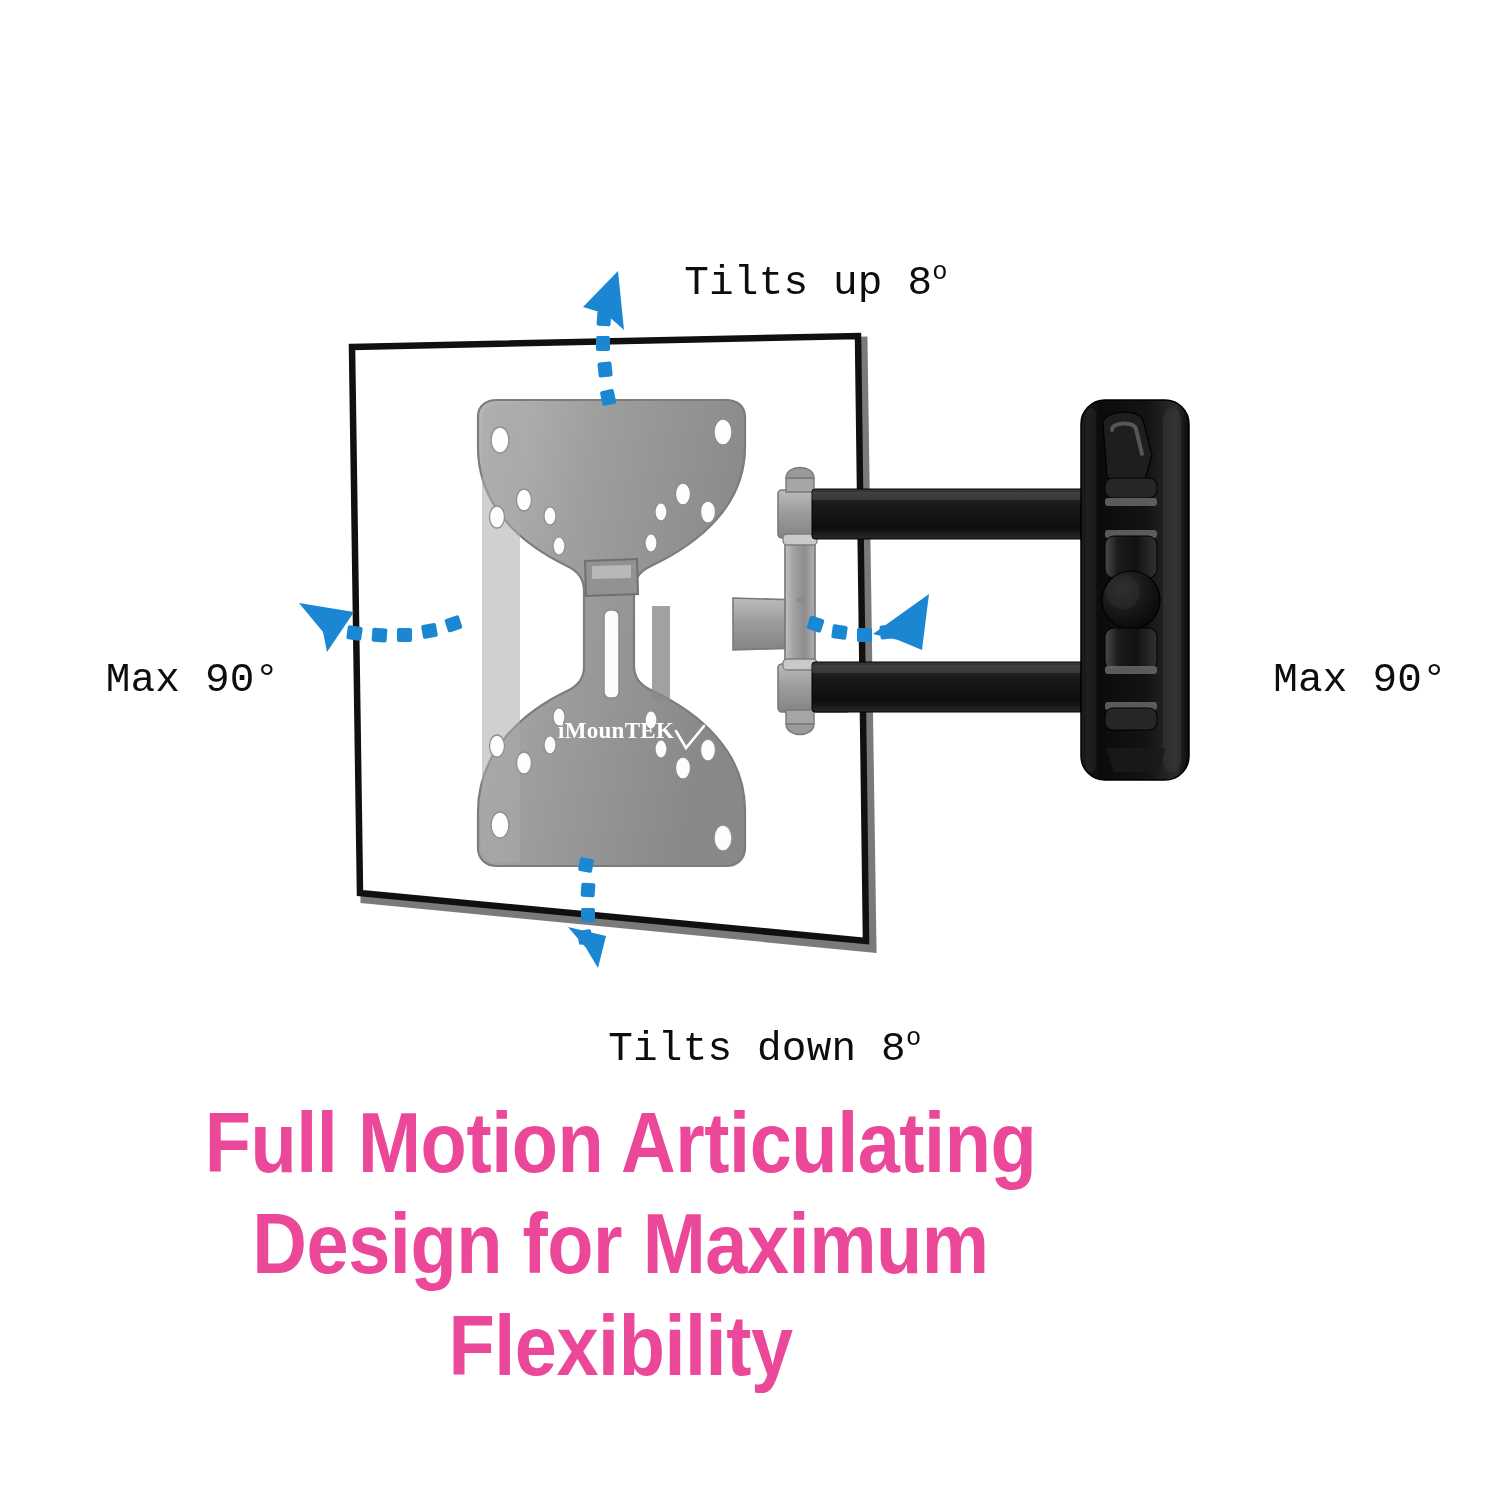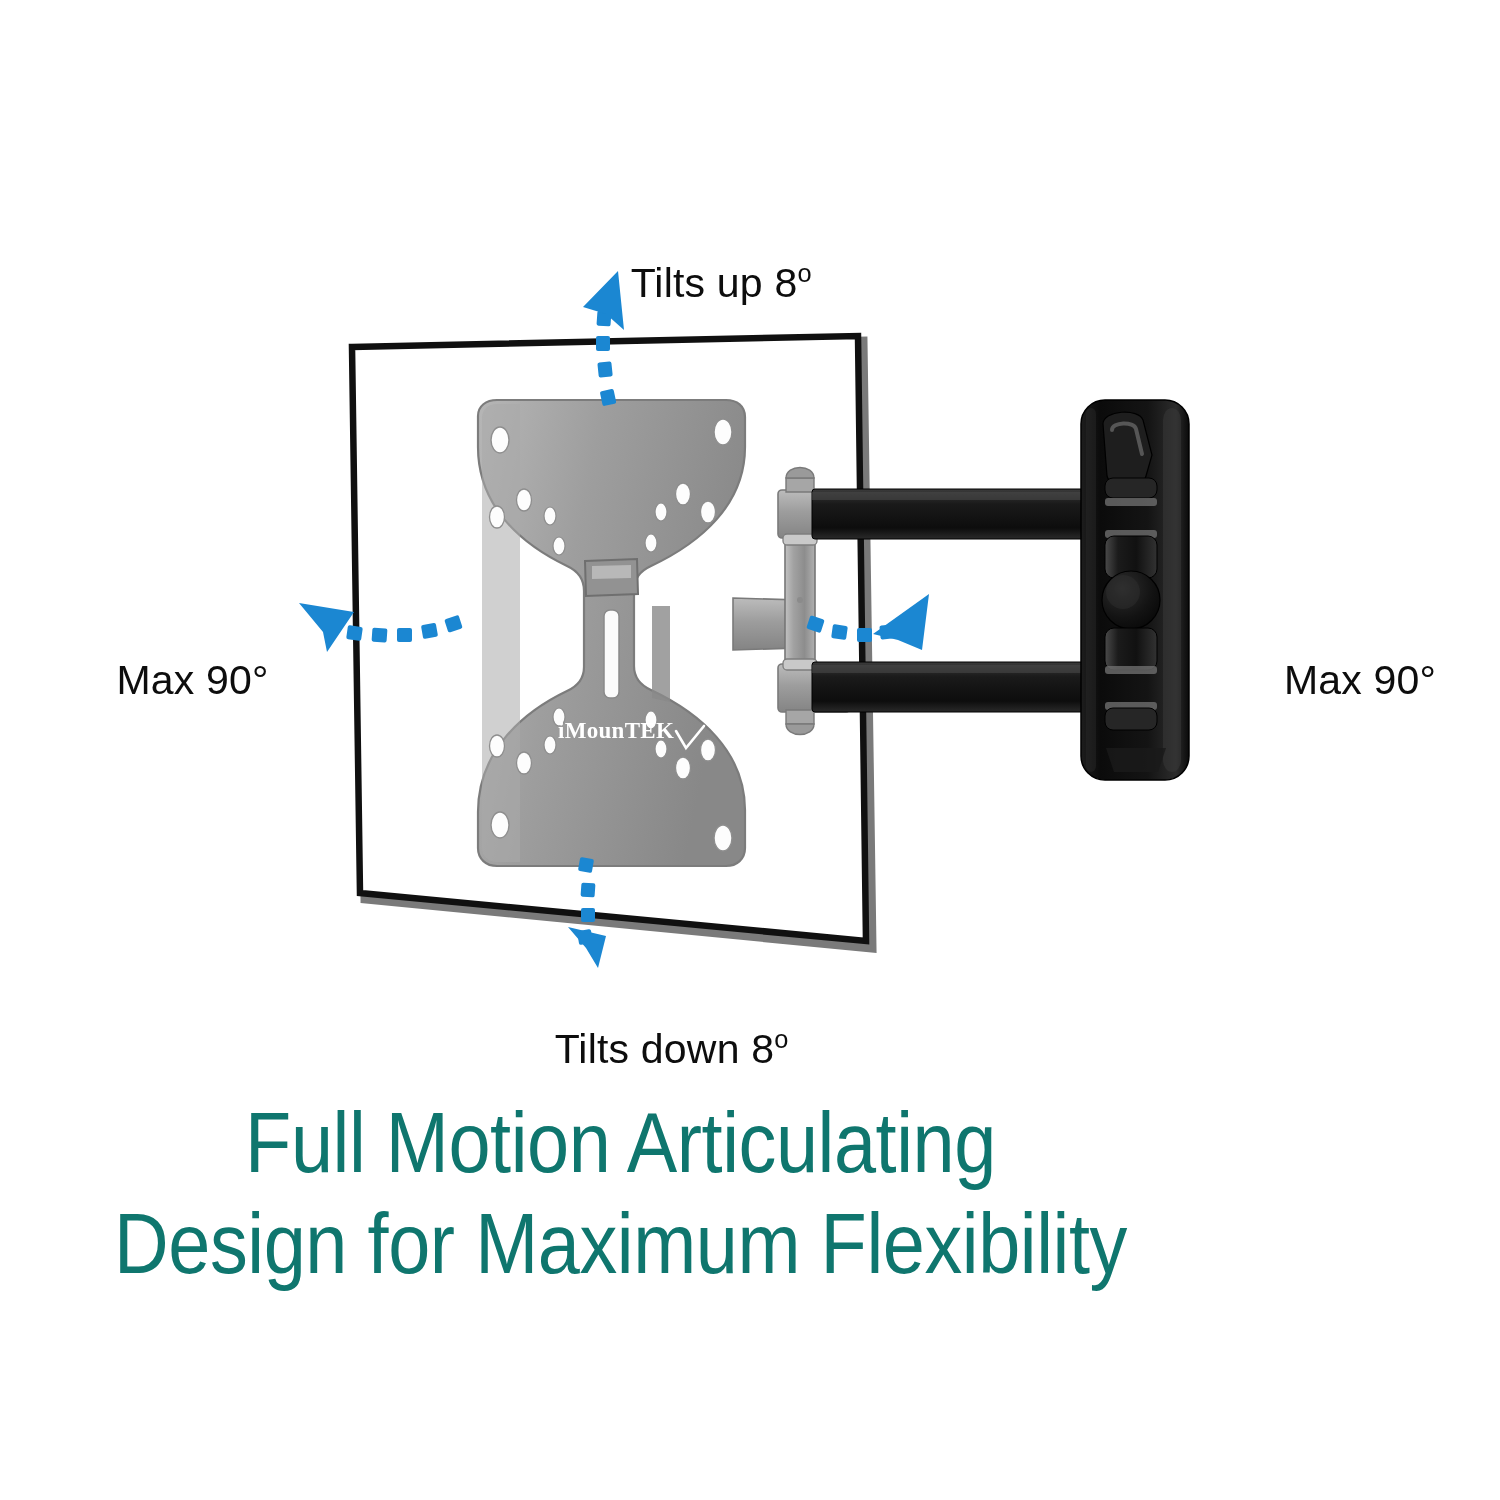--- a/index.html
+++ b/index.html
@@ -22,21 +22,21 @@
     inset: 0;
     width: 1500px;
     height: 1500px;
     background: #ffffff;
   }
 
   
   .callout {
     position: absolute;
     color: #0d0d0d;
-    font-family: Liberation Sans, sans-serif;
+    font-family: Liberation Mono, monospace;
     font-size: 41px;
     font-weight: 400;
     line-height: 1.16;
     letter-spacing: 0.2px;
     white-space: pre;
   }
   .callout .deg {
     font-size: 0.62em;
     vertical-align: super;
     line-height: 0;
@@ -65,24 +65,24 @@
     text-align: center;
   }
 
   
   #headline {
     position: absolute;
     left: 0;
     top: 1092px;
     width: 1241px;
     text-align: center;
-    color: #0f766e;
+    color: #ec4899;
     font-family: "Liberation Sans Narrow", "Liberation Sans", sans-serif;
     font-size: 86px;
-    font-weight: 400;
+    font-weight: 700;
     line-height: 1.18;
     letter-spacing: -0.5px;
   }
   #headline .hl-line {
     display: block;
     transform: scaleX(0.88);
     transform-origin: center center;
   }
 
   svg.art {

